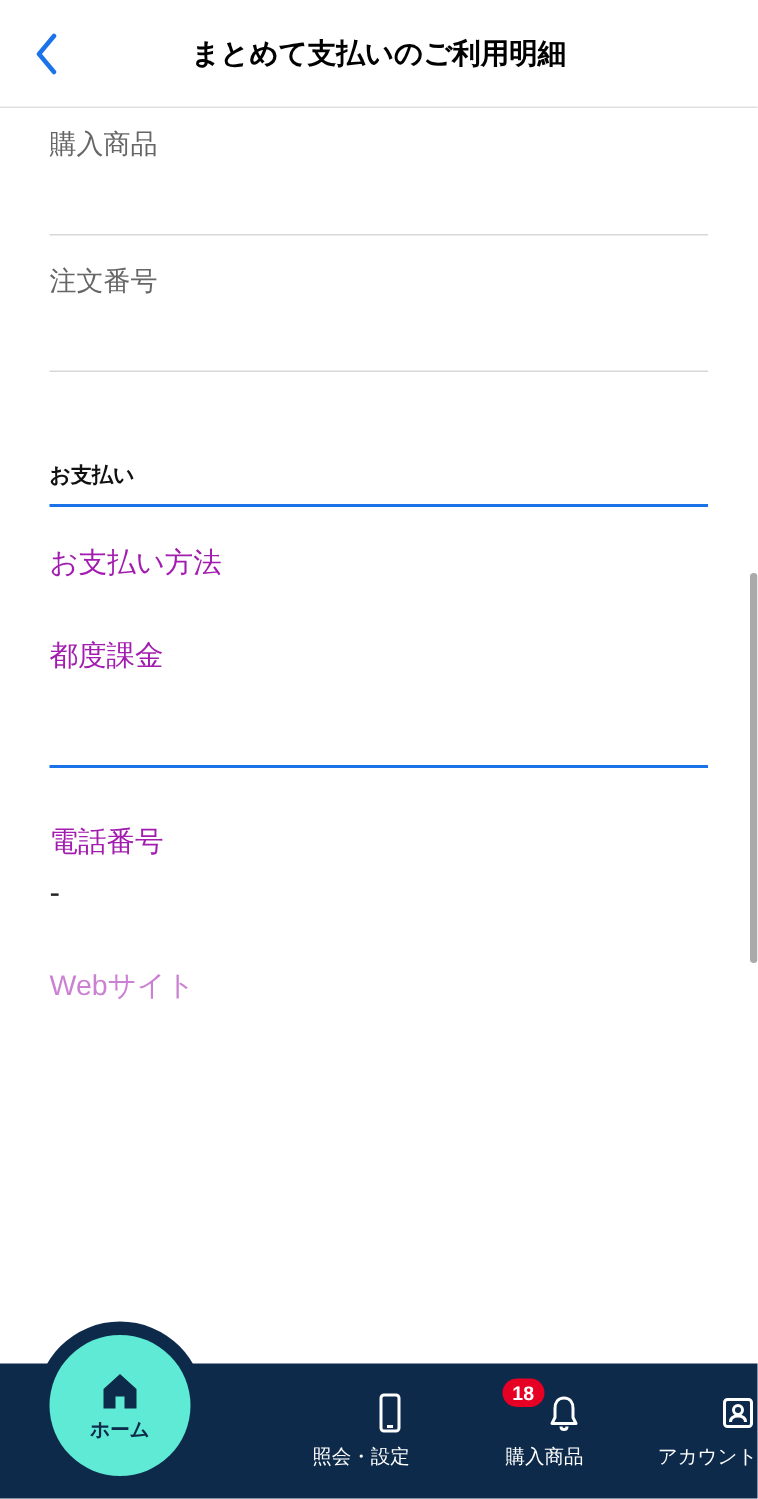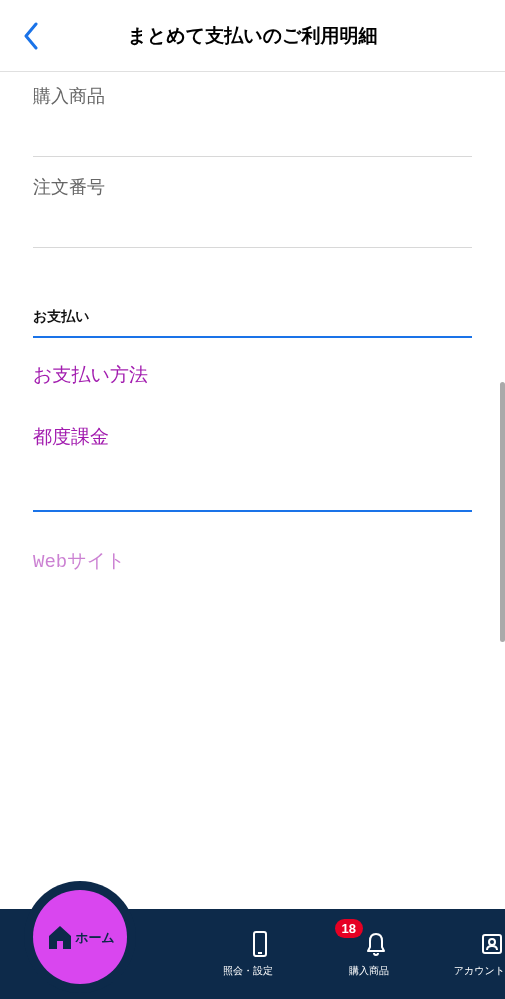--- a/index.html
+++ b/index.html
@@ -114,23 +114,23 @@
       border-radius: 50%;
       background: #0d2a4a;
       display: flex;
       align-items: center;
       justify-content: center;
     }
     .nav-home-inner {
       width: 94px;
       height: 94px;
       border-radius: 50%;
-      background: #d946ef;
-      display: flex;
-      flex-direction: row;
+      background: #5eead4;
+      display: flex;
+      flex-direction: column;
       align-items: center;
       justify-content: center;
       cursor: pointer;
     }
     .nav-home-inner svg { width: 30px; height: 30px; }
     .nav-home-label {
       font-size: 13px;
       font-weight: 600;
       color: #0d2a4a;
       margin-top: 2px;
@@ -142,21 +142,21 @@
       justify-content: center;
       color: #fff;
       cursor: pointer;
       flex: 1;
       position: relative;
       height: 100%;
     }
     .nav-spacer { flex: 1.2; }
     .nav-item svg { width: 26px; height: 30px; margin-bottom: 4px; }
     .nav-label {
-      font-size: 10px;
+      font-size: 13px;
       font-weight: 500;
     }
     .badge {
       position: absolute;
       top: 10px;
       right: 26px;
       background: #e60023;
       color: #fff;
       font-size: 13px;
       font-weight: 700;
@@ -194,21 +194,25 @@
     </div>
     <div class="field">
       <div class="field-label">都度課金</div>
     </div>
   </div>
 
   <div class="section">
     <hr class="section-divider">
     <div class="field">
     </div>
-    <div class="field" style="margin-bottom:16px; opacity:0.55;font-family:Liberation Mono, monospace;">
+    <div class="field">
+      <div class="field-label">電話番号</div>
+      <div class="field-value">-</div>
+    </div>
+    <div class="field" style="margin-bottom:16px; opacity:0.55;">
       <div class="field-label">Webサイト</div>
     </div>
   </div>
 
   <div class="scrollbar"></div>
 </div>
 
 <div class="bottom-nav">
   <div class="nav-spacer"></div>
 

